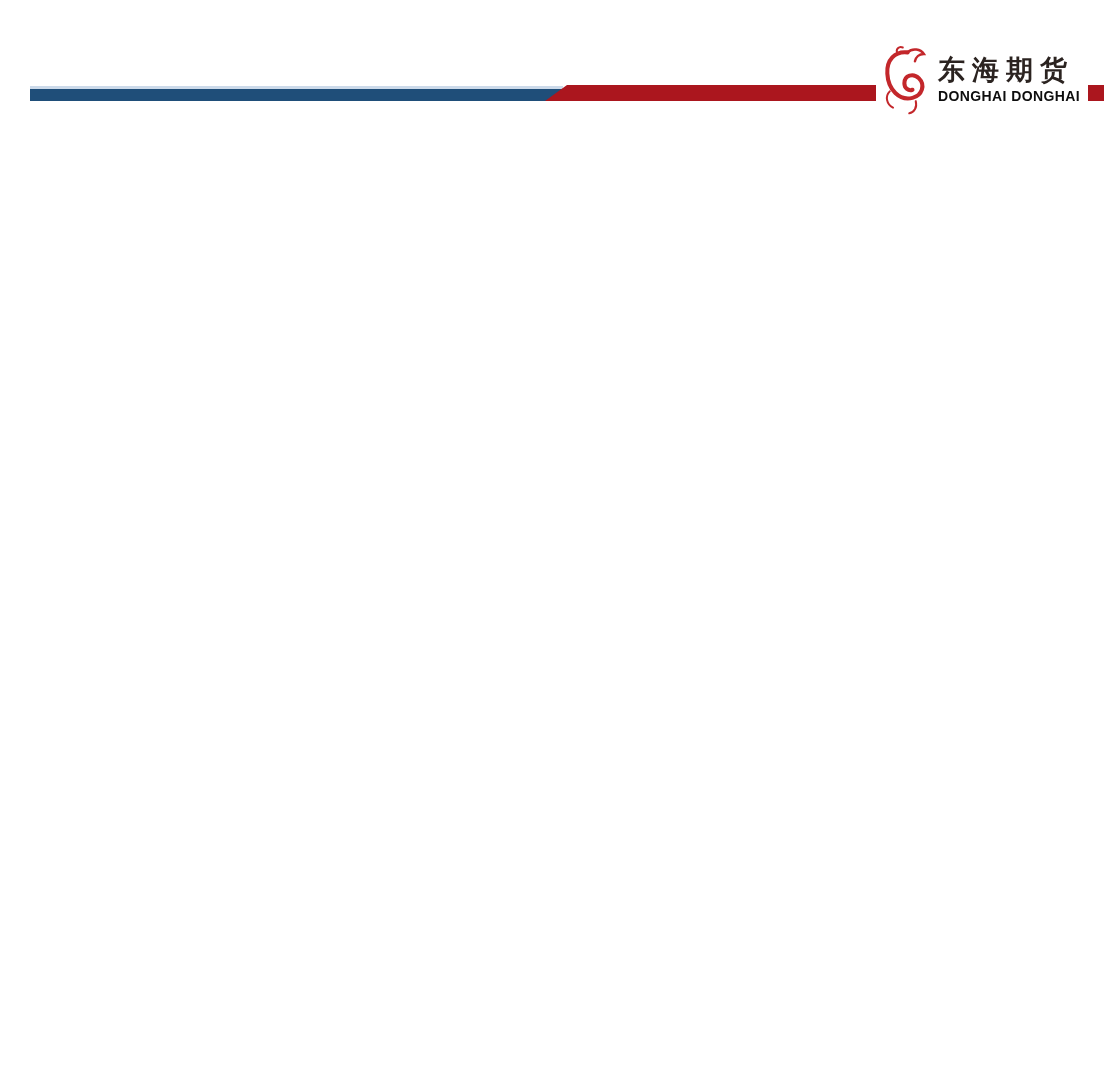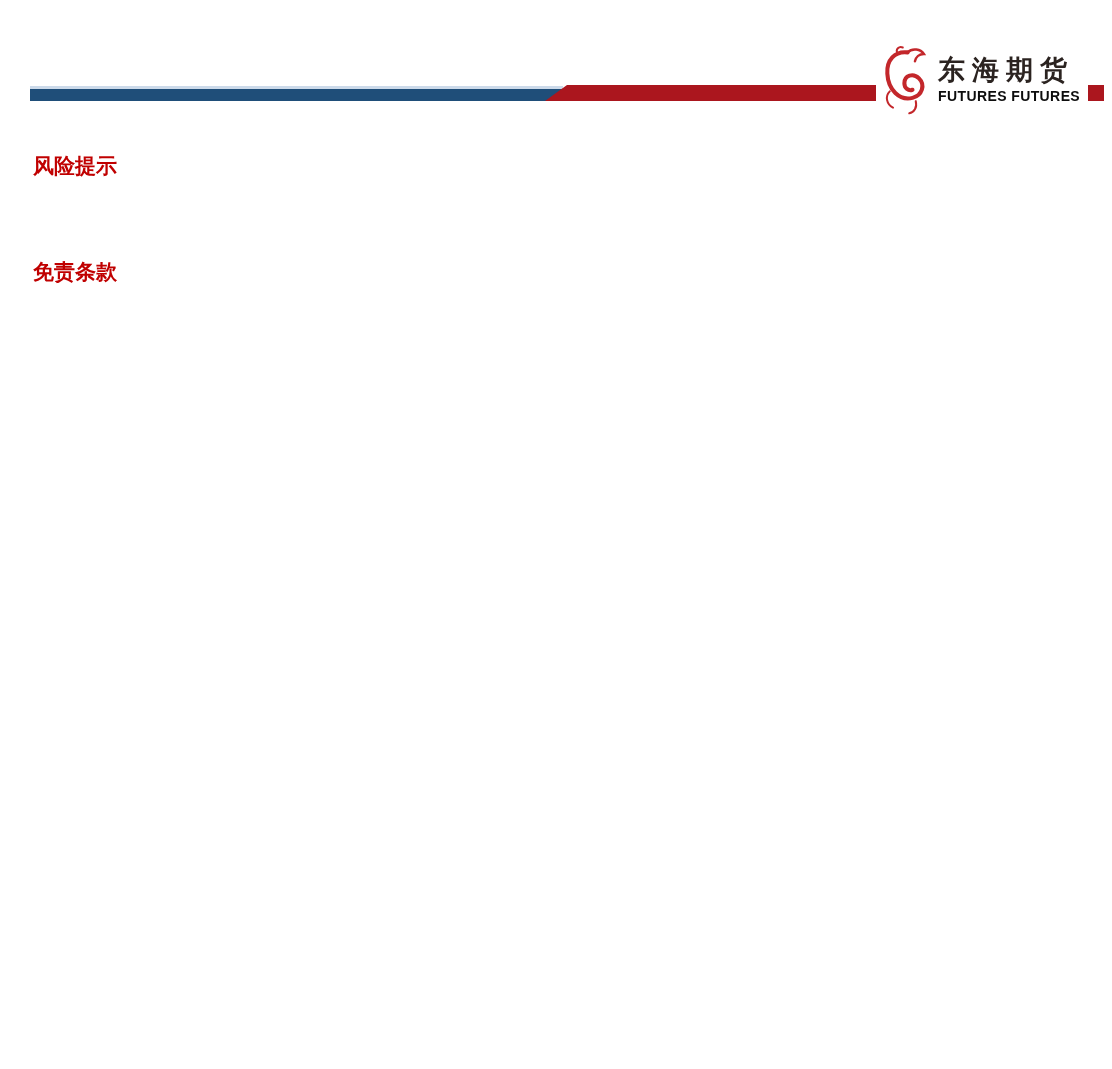--- a/index.html
+++ b/index.html
@@ -111,25 +111,23 @@
           <path stroke-width="5" d="M34 10 C 18 8, 8 20, 9 36 C 10 56, 24 70, 40 66 C 52 63, 56 50, 48 42 C 41 35, 30 38, 30 48 C 30 54, 35 58, 40 56"></path>
           <path stroke-width="3" d="M34 10 C 40 4, 50 6, 54 12 C 48 12, 44 16, 43 21"></path>
           <path stroke-width="2.5" d="M22 12 C 18 6, 24 2, 28 4"></path>
           <path stroke-width="2.5" d="M12 58 C 6 64, 8 74, 16 78"></path>
           <path stroke-width="2.5" d="M44 70 C 46 78, 42 84, 36 85"></path>
         </g>
       </svg>
     </span>
     <span class="logo-text">
       <span class="logo-cn" style="display:block">东海期货</span>
-      <span class="logo-en" style="display:block">FUTURES FUTURES</span>
+      <span class="logo-en" style="display:block">DONGHAI DONGHAI</span>
     </span>
   </div>
 
   <div class="doc">
 
-    <h2 class="section-heading">风险提示</h2>
 
-    <h2 class="section-heading heading-gap">免责条款</h2>
 
   </div>
 
 </div>
 
 </body></html>

